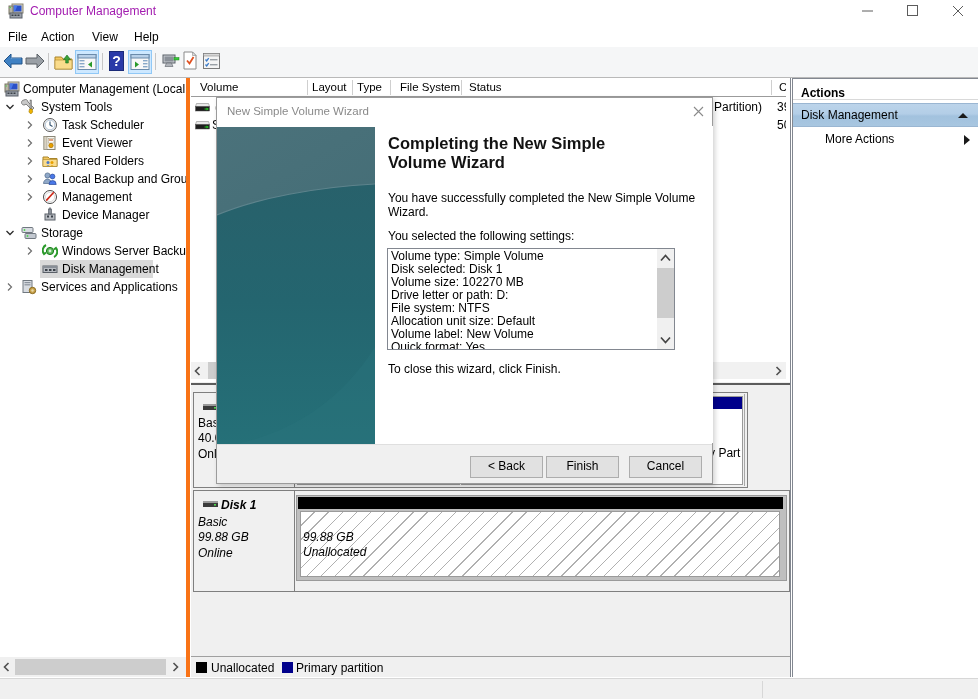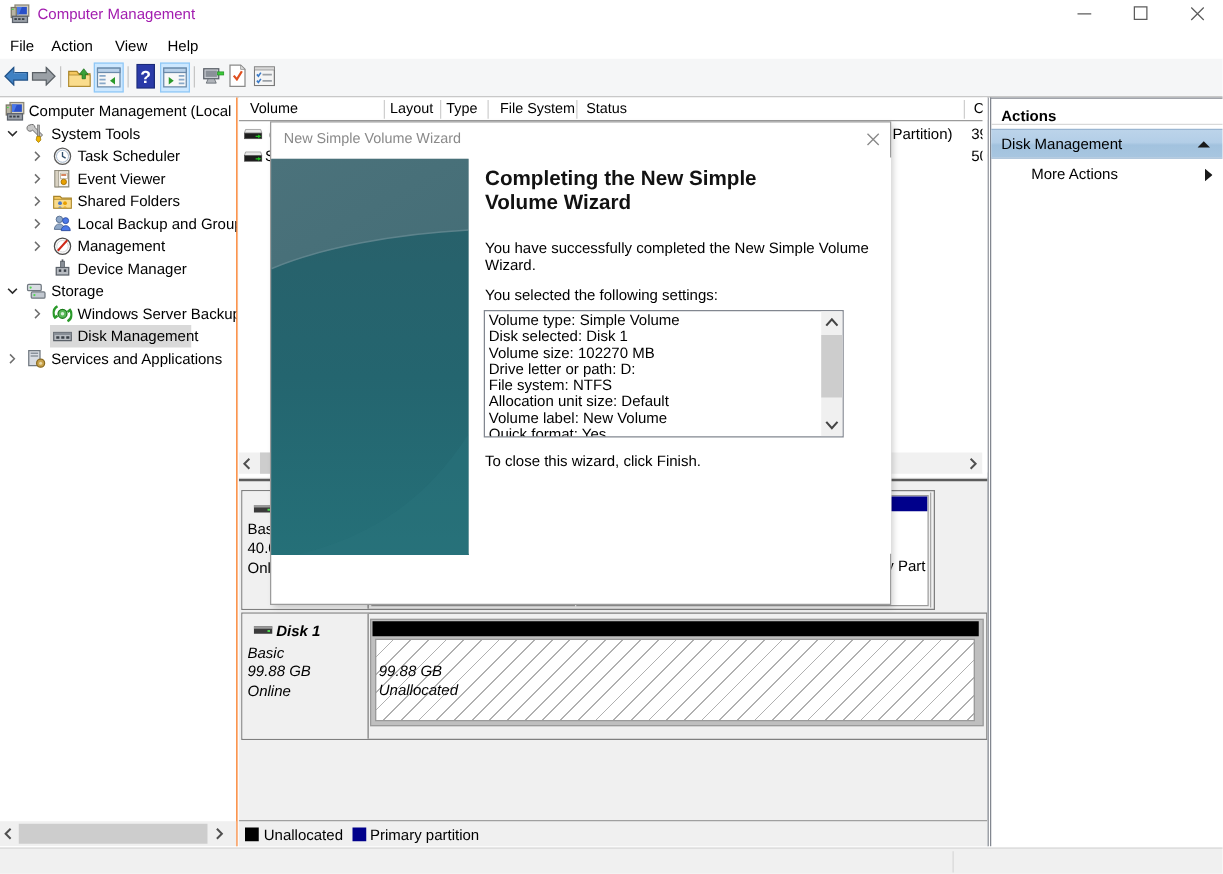--- a/index.html
+++ b/index.html
@@ -15,21 +15,21 @@
 
 #menubar { position:absolute; left:0; top:22px; width:978px; height:25px; background:#fff; }
 .menu { position:absolute; top:30px; font-size:12px; color:#000; }
 
 
 #toolbar { position:absolute; left:0; top:47px; width:978px; height:31px; background:#f5f6f7; border-bottom:1px solid #b9b9b9; }
 .tsep { position:absolute; top:53px; width:1px; height:17px; background:#c6c6c6; }
 .tsel { position:absolute; top:50px; width:24px; height:24px; background:#cde8ff; border:1px solid #90c8f6; }
 
 
-#leftpanel { position:absolute; left:0; top:78px; width:190px; height:599px; background:#fff; border-right:1px solid #f97316; overflow:hidden; }
+#leftpanel { position:absolute; left:0; top:78px; width:190px; height:599px; background:#fff; border-right:4px solid #f97316; overflow:hidden; }
 #midpanel { position:absolute; left:191px; top:78px; width:600px; height:599px; background:#f0f0f0; overflow:hidden; border-right:1px solid #828790; }
 #rightpanel { position:absolute; left:792px; top:78px; width:186px; height:599px; background:#fff; border-left:1px solid #828790; border-top:1px solid #828790; }
 
 
 .trow { position:absolute; left:0; width:190px; height:18px; }
 .tlabel { position:absolute; top:2px; font-size:12px; white-space:nowrap; }
 .chev { position:absolute; top:4px; width:10px; height:10px; }
 .ticon16 { position:absolute; top:1px; width:16px; height:16px; }
 
 
@@ -491,15 +491,20 @@
               <path d="M1 6.5 L5.5 1.5 L10 6.5" stroke="#454545" stroke-width="1.7" fill="none"></path>
             </svg>
           <div class="sthumb" style="left:0px;top:19px;width:17px;height:50px;"></div>
           <svg style="position:absolute;left:3px;bottom:5px" width="11" height="8" viewBox="0 0 11 8">
               <path d="M1 1.5 L5.5 6.5 L10 1.5" stroke="#454545" stroke-width="1.7" fill="none"></path>
             </svg>
         </div>
       </div>
       <div id="wizp3">To close this wizard, click Finish.</div>
     </div>
+    <div id="wizbtns">
+      <div class="wbtn" style="left:253px;">&lt; Back</div>
+      <div class="wbtn" style="left:329px;">Finish</div>
+      <div class="wbtn" style="left:412px;">Cancel</div>
+    </div>
   </div>
 
 </div>
 
 </body></html>

